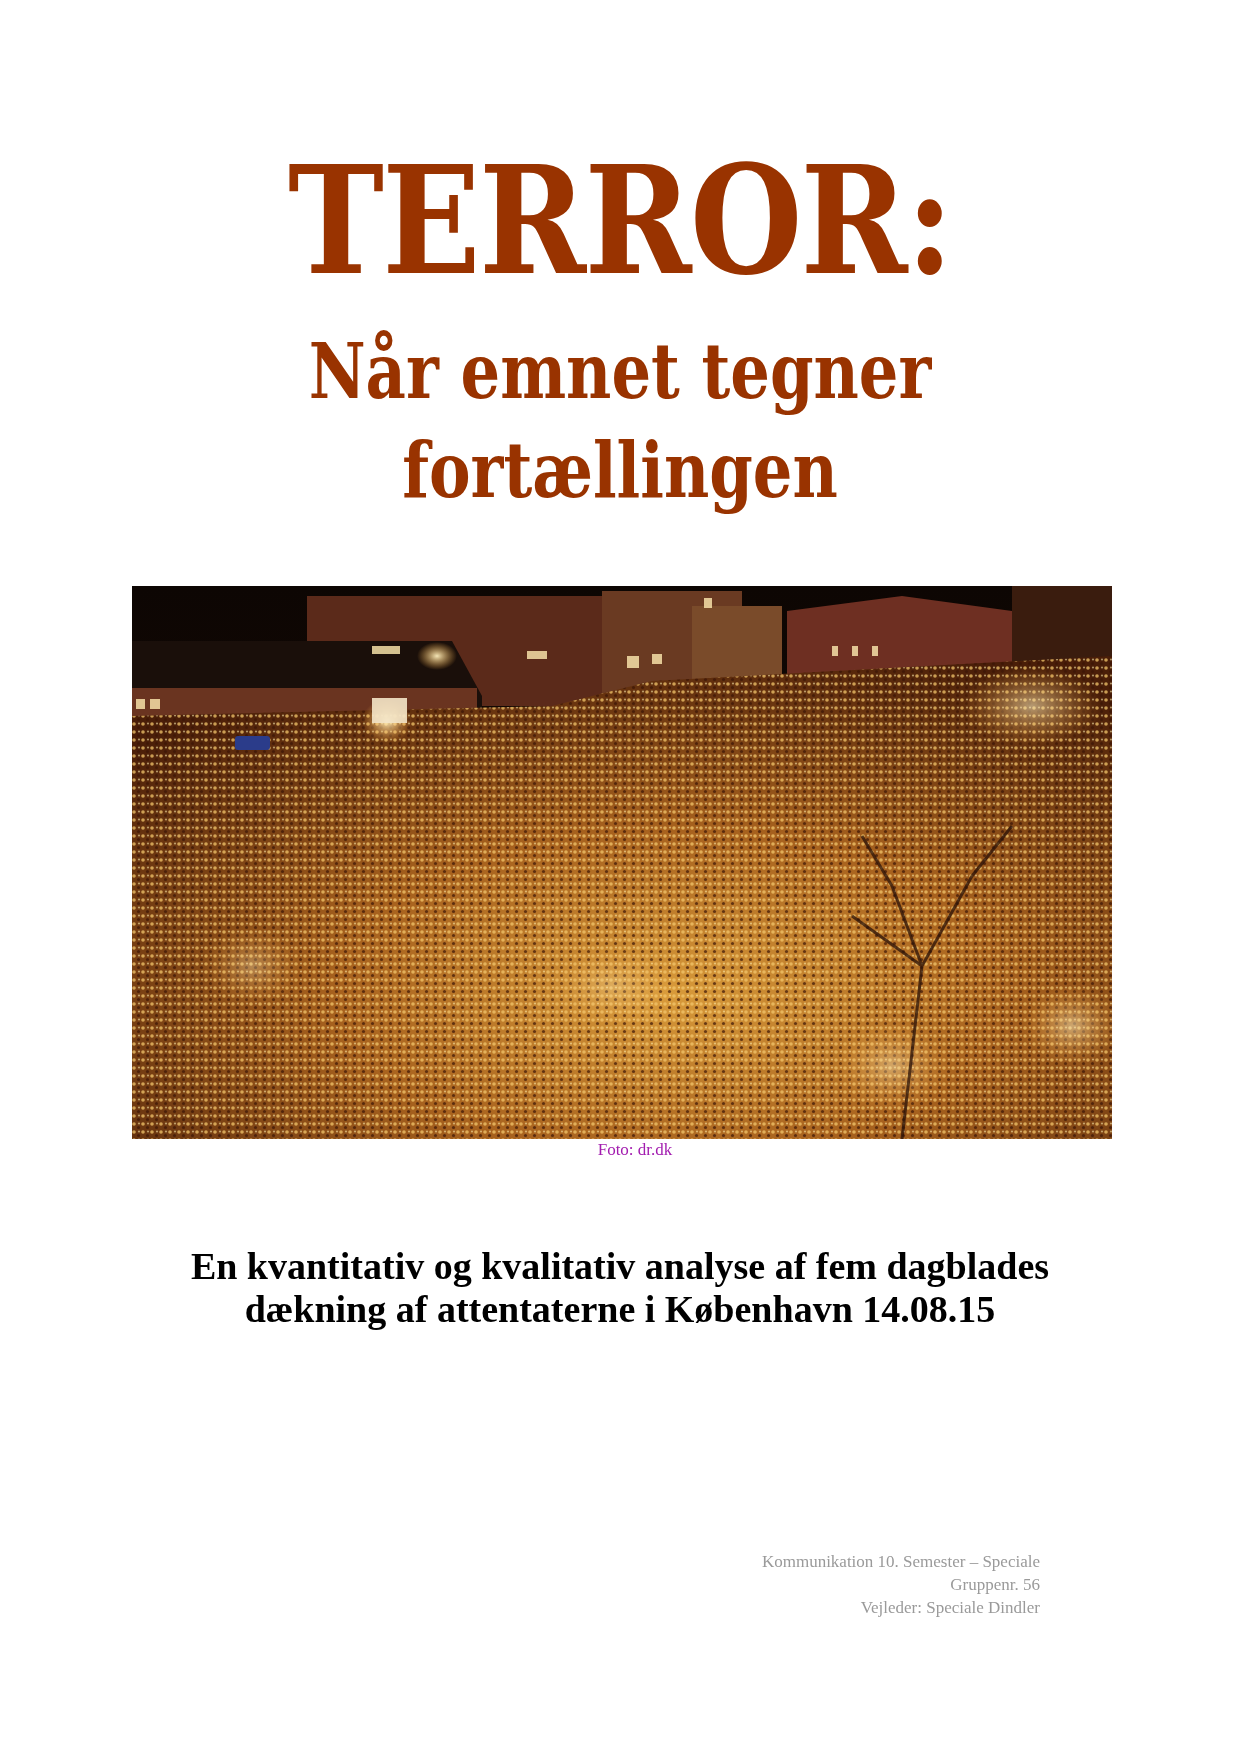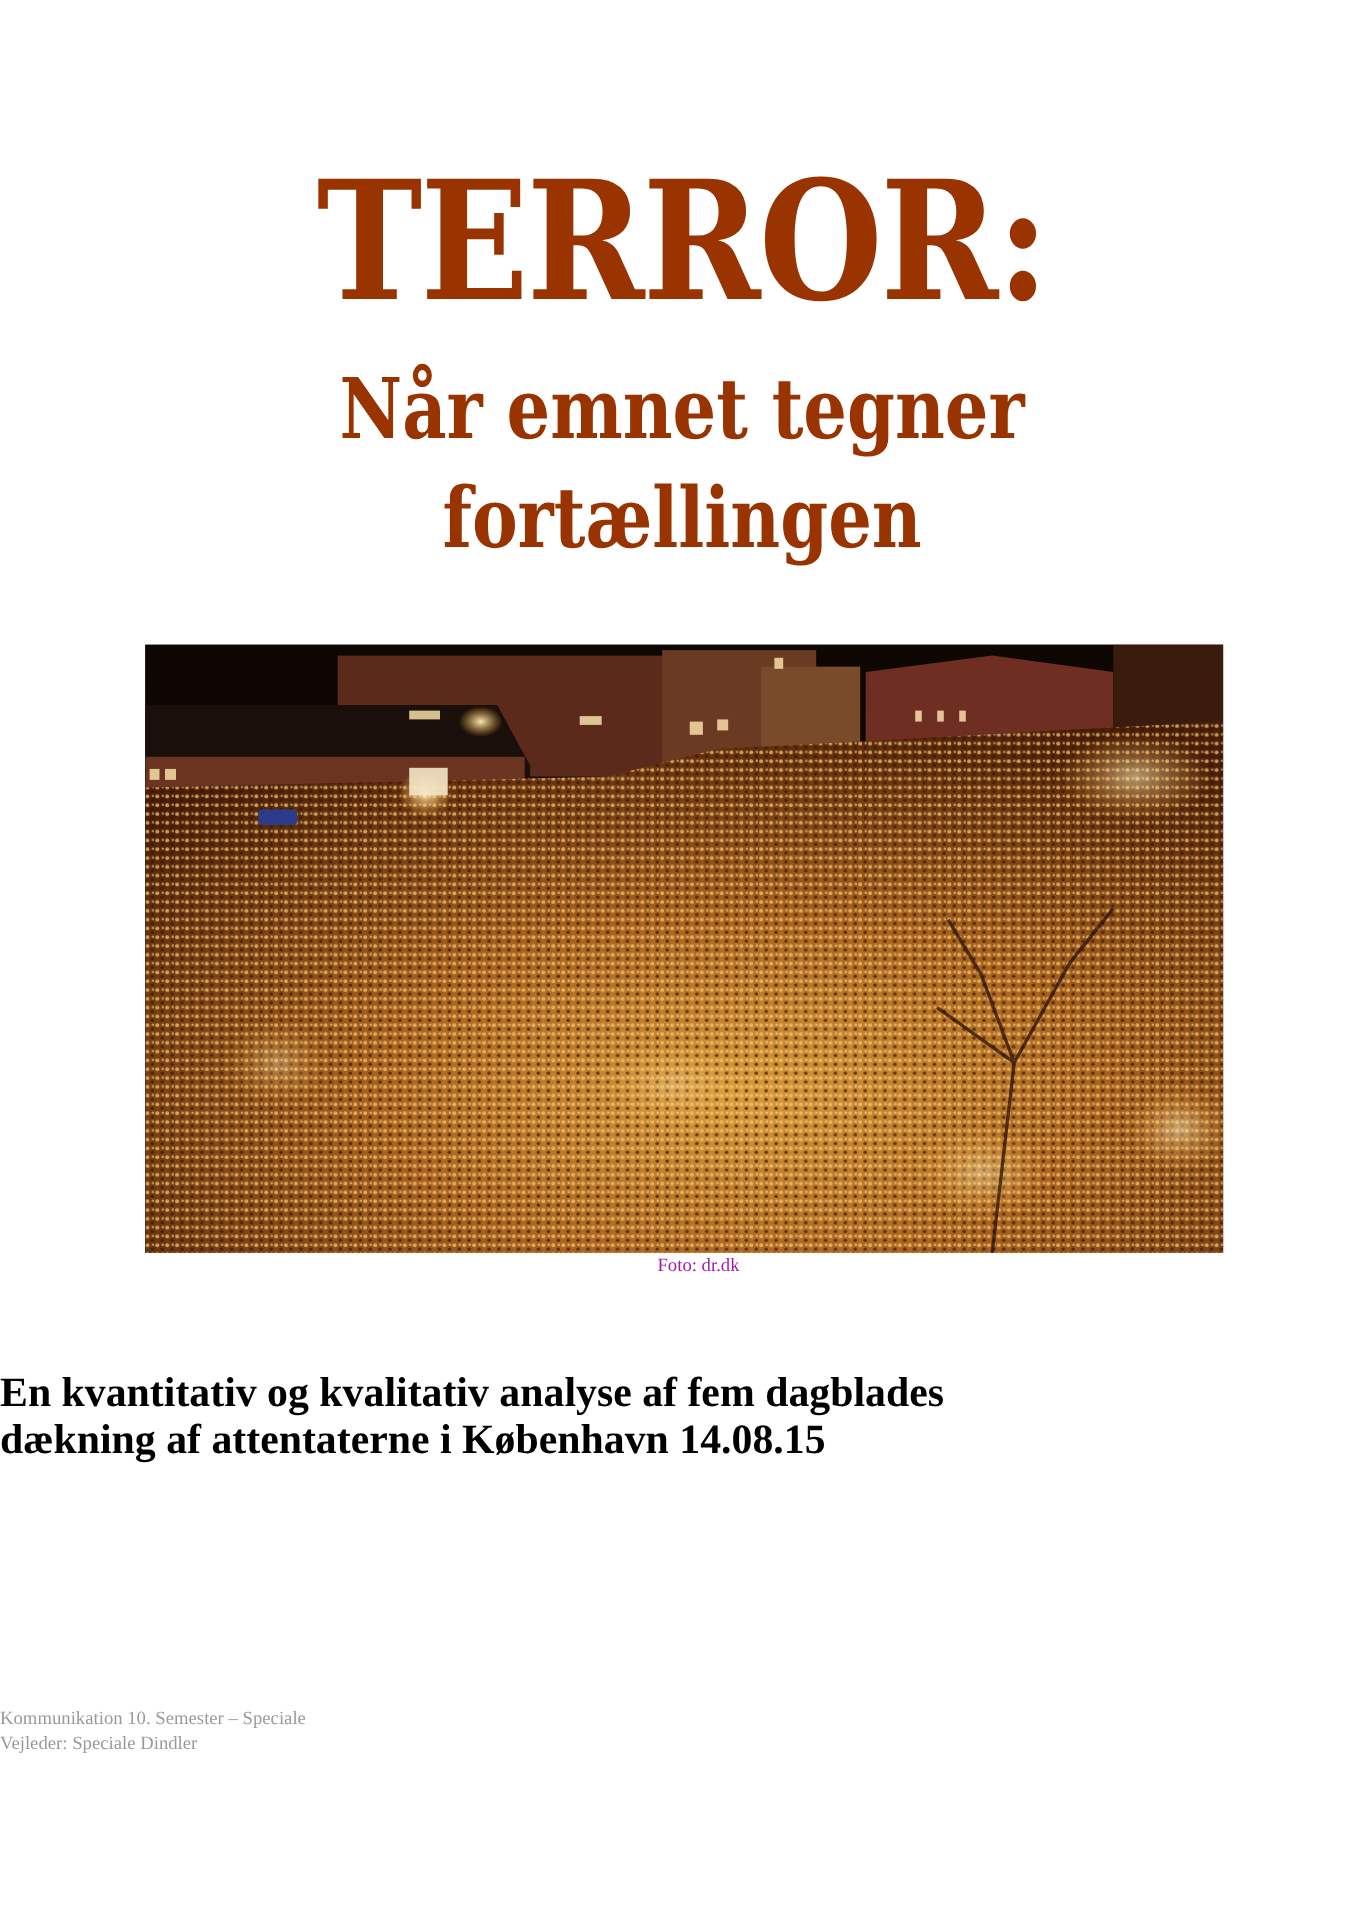--- a/index.html
+++ b/index.html
@@ -29,28 +29,29 @@
     .photo svg { display: block; width: 980px; height: 553px; }
 
     .caption {
       position: absolute; left: 0; width: 1240px; top: 1139px;
       text-align: center;
       font-family: "Liberation Serif", serif; font-size: 17px; line-height: 22px; color: #a21caf; margin-left: 15px;
     }
 
     .subtitle {
       position: absolute; left: 0; width: 1240px; top: 1245px;
+      text-align: center;
       font-family: "Liberation Serif", serif; font-weight: bold;
       font-size: 38px; line-height: 43px; color: #000;
     }
     .subtitle span { display: block; }
 
     .footer {
       position: absolute; left: 0; width: 1040px; top: 1550px;
-      text-align: left;
+      text-align: right;
       font-family: "Liberation Serif", serif;
       font-size: 17px; line-height: 23px; color: #9a9a9a;
     }
     .footer span { display: block; }
   </style>
 </head>
 <body>
 
 <div class="title-main">TERROR:</div>
 
@@ -130,14 +131,15 @@
 
 <div class="caption">Foto: dr.dk</div>
 
 <div class="subtitle">
   <span>En kvantitativ og kvalitativ analyse af fem dagblades</span>
   <span>dækning af attentaterne i København 14.08.15</span>
 </div>
 
 <div class="footer">
   <span>Kommunikation 10. Semester – Speciale</span>
+  <span>Gruppenr. 56</span>
   <span>Vejleder: Speciale Dindler</span>
 </div>
 
 </body></html>

